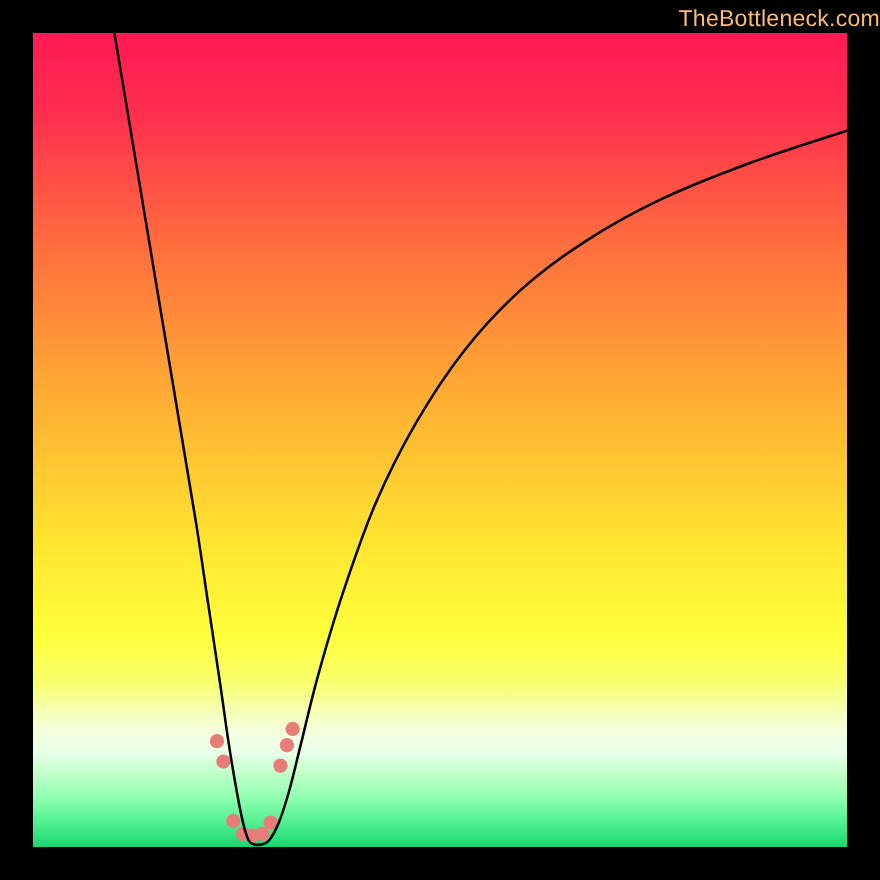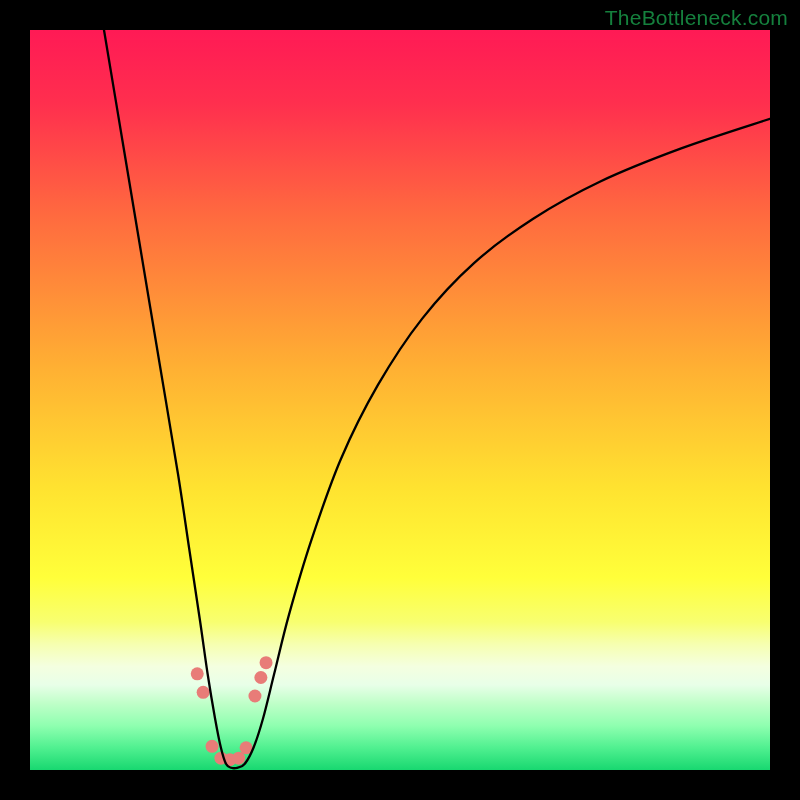--- a/index.html
+++ b/index.html
@@ -37,22 +37,22 @@
   .curve-svg {
     position: absolute;
     left: 0;
     top: 0;
     width: 100%;
     height: 100%;
   }
   .watermark {
     position: absolute;
     top: 6px;
-    right: 12px;
-    color: #15803d;
+    right: 0;
+    color: #fdba74;
     font-size: 21px;
     font-weight: 500;
     letter-spacing: 0.2px;
   }
 </style>
 </head>
 <body>
 
 <div class="frame">
 

